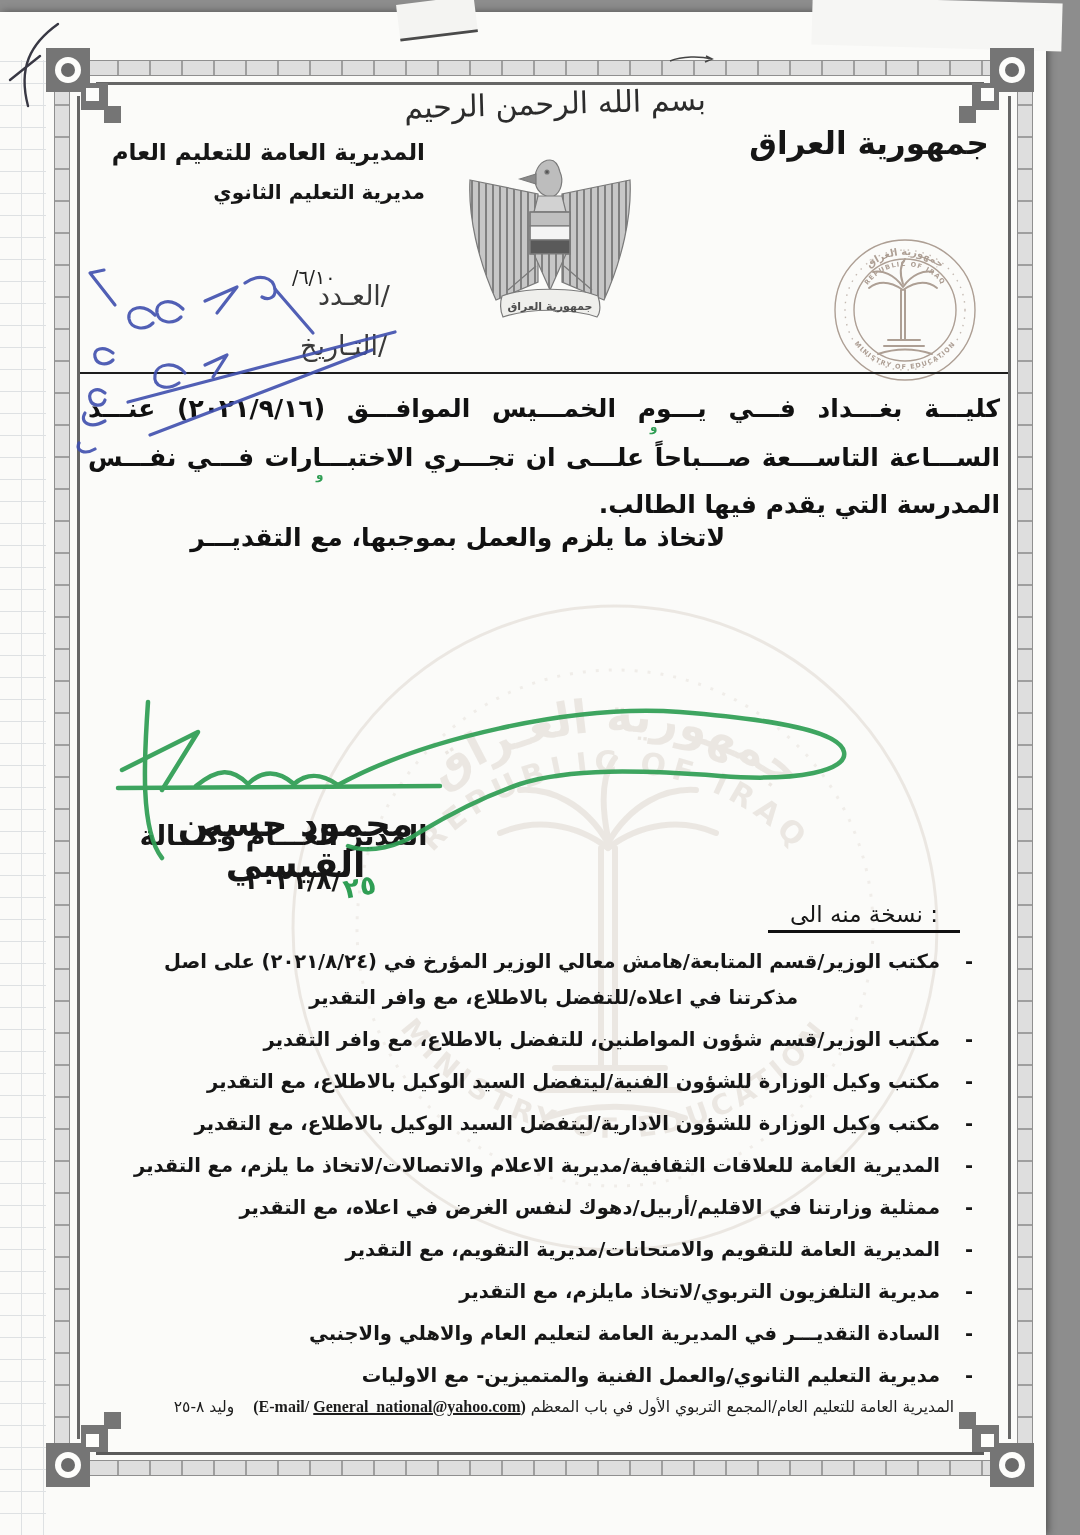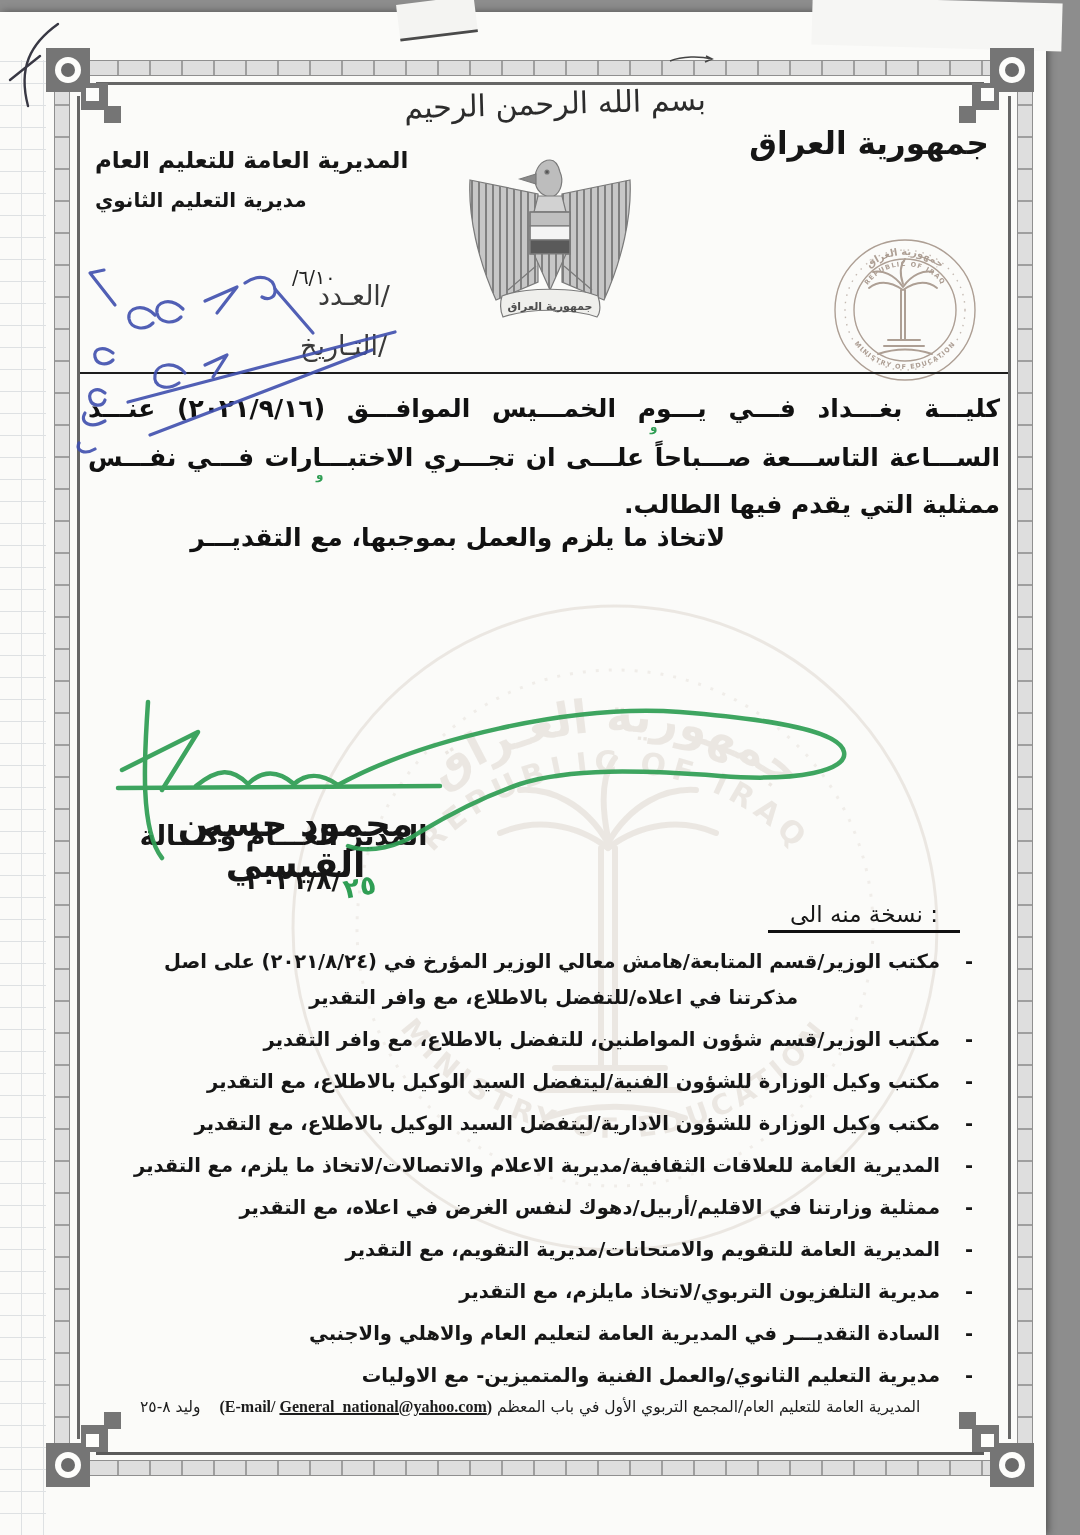--- a/index.html
+++ b/index.html
@@ -31,21 +31,21 @@
   .cq1{position:absolute;left:0;top:0;width:44px;height:44px;background:#757575}
   .cc1{position:absolute;left:9px;top:9px;width:26px;height:26px;border-radius:50%;background:#fdfdfb}
   .cc2{position:absolute;left:15px;top:15px;width:14px;height:14px;border-radius:50%;background:#6b6b6b}
   .cq2{position:absolute;left:35px;top:35px;width:27px;height:27px;background:#757575}
   .cq2w{position:absolute;left:40px;top:40px;width:13px;height:13px;background:#fdfdfb}
   .cq3{position:absolute;left:58px;top:58px;width:17px;height:17px;background:#757575}
   
   .content{position:absolute;inset:0;z-index:4;color:#161616}
   .basmala{position:absolute;left:380px;top:86px;width:350px;text-align:center;font-size:30px;color:#2c2c2c;transform:rotate(-1.6deg);letter-spacing:-1px}
   .hdr-right{position:absolute;left:735px;top:120px;width:268px;text-align:center;font-weight:bold;font-size:31px;line-height:46px}
-  .hdr-left{position:absolute;left:95px;top:142px;width:330px;text-align:left;font-weight:bold;font-size:23px;line-height:37px}
+  .hdr-left{position:absolute;left:95px;top:134px;width:330px;text-align:right;font-weight:bold;font-size:23px;line-height:37px}
   .hdr-left .l3{font-size:20px;margin-top:3px}
   .refline{position:absolute;font-size:27px;color:#3a3a3a}
   .ref-num-label{left:318px;top:280px}
   .ref-num-value{left:292px;top:266px;font-size:19px;color:#222}
   .ref-date-label{left:300px;top:330px}
   .divider{position:absolute;left:80px;top:372px;width:928px;height:2px;background:#1d1d1d}
   .bodytext{position:absolute;left:88px;top:394px;right:80px;direction:rtl;font-weight:bold;font-size:25px;color:#111}
   .bl1{position:absolute;right:0;left:0;top:0;text-align:justify;text-align-last:justify;white-space:nowrap1}
   .bl2{position:absolute;right:0;left:0;top:49px;text-align:justify;text-align-last:justify}
   .bl3{position:absolute;right:0;left:0;top:96px;text-align:right}
@@ -59,21 +59,21 @@
   .sig-title{position:absolute;left:126px;top:820px;width:315px;text-align:center;font-weight:bold;font-size:27px}
   .sig-date{position:absolute;left:246px;top:864px;width:200px;direction:ltr;font-weight:bold;font-size:25px}
   .sig-date .hand{display:inline-block;color:#2f9e54;font-size:27px;transform:translateY(7px) rotate(-10deg);margin-left:2px}
   
   .copies-heading{position:absolute;left:768px;top:901px;width:192px;text-align:center;font-weight:normal;font-size:23px;border-bottom:3px solid #111;padding-bottom:3px}
   .copies-list{position:absolute;left:105px;right:98px;top:944px;direction:rtl;margin:0;padding:0;list-style:none;font-weight:bold;font-size:19.5px;line-height:36px}
   .copies-list li{display:flex;gap:16px;margin-bottom:6px}
   .copies-list .dash{flex:0 0 26px;text-align:center}
   .copies-list .txt{flex:1;text-align:right;padding-right:142px;text-indent:-142px}
   
-  .footer{position:absolute;left:140px;right:92px;top:1398px;direction:rtl;text-align:left;font-size:15.5px;color:#1c1c1c;white-space:nowrap}
+  .footer{position:absolute;left:140px;right:92px;top:1398px;direction:rtl;text-align:center;font-size:15.5px;color:#1c1c1c;white-space:nowrap}
   .footer .email{direction:ltr;unicode-bidi:isolate;font-family:"Liberation Serif",serif;font-weight:bold;font-size:16px}
   .footer .email u{text-decoration-thickness:1.5px}
   .footer .wb{margin-right:14px}
   
   .ink-blue{position:absolute;left:55px;top:253px;z-index:6}
   .mark-tl{position:absolute;left:0;top:18px;z-index:6}
   .band-mark{position:absolute;left:668px;top:55px;width:46px;height:8px;z-index:6}
   .watermark{position:absolute;left:245px;top:598px;z-index:2;opacity:.16}
   .emblem{position:absolute;left:448px;top:148px}
   .seal{position:absolute;left:812px;top:232px;opacity:.85}
@@ -221,21 +221,21 @@
         <path d="M76,108 L108,108 M72,114 L112,114"></path>
         <path d="M66,122 C84,116 102,116 120,122"></path>
       </g>
     </svg>
 
     <div class="divider"></div>
 
     <div class="bodytext">
       <div class="bl1">كليـــة بغـــداد فـــي يـــوم الخمـــيس الموافـــق (٢٠٢١/٩/١٦) عنـــد</div>
       <div class="bl2">الســـاعة التاســـعة صـــباحاً علـــى ان تجـــري الاختبـــارات فـــي نفـــس</div>
-      <div class="bl3">ممثلية التي يقدم فيها الطالب.</div>
+      <div class="bl3">المدرسة التي يقدم فيها الطالب.</div>
       <div class="bl4">لاتخاذ ما يلزم والعمل بموجبها، مع التقديـــر</div>
     </div>
     <span class="damma d1">و</span>
     <span class="damma d2">و</span>
 
     <svg class="sig-svg" width="790" height="210" viewBox="0 0 790 210">
       <g fill="none" stroke="#2f9e54" stroke-width="4.5" stroke-linecap="round" stroke-linejoin="round" opacity=".93">
         <path d="M18,98 L340,96"></path>
         <path d="M48,12 C44,70 40,140 62,168"></path>
         <path d="M22,80 L98,42 L62,100"></path>

